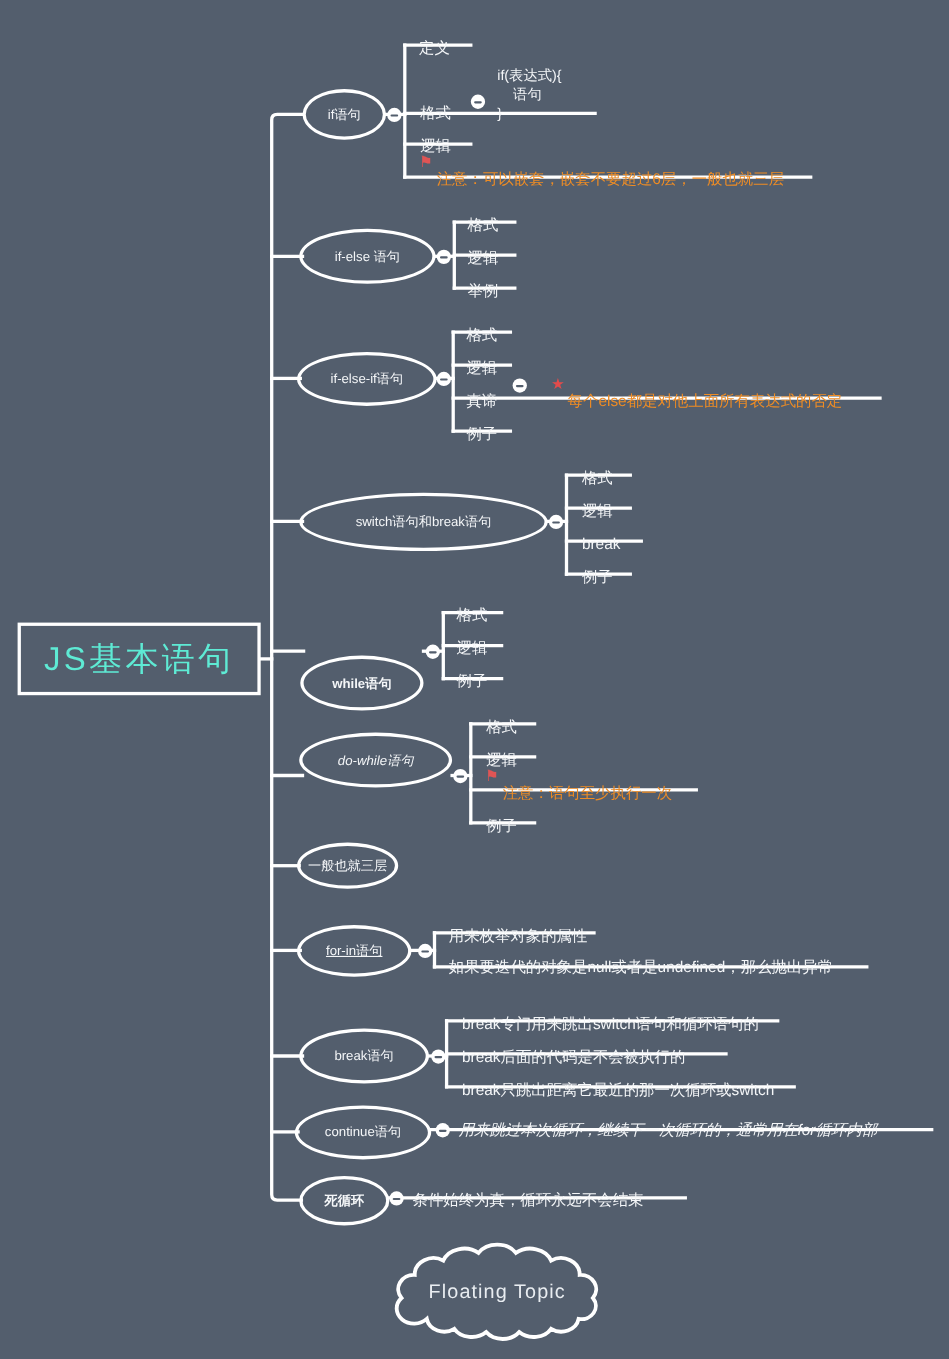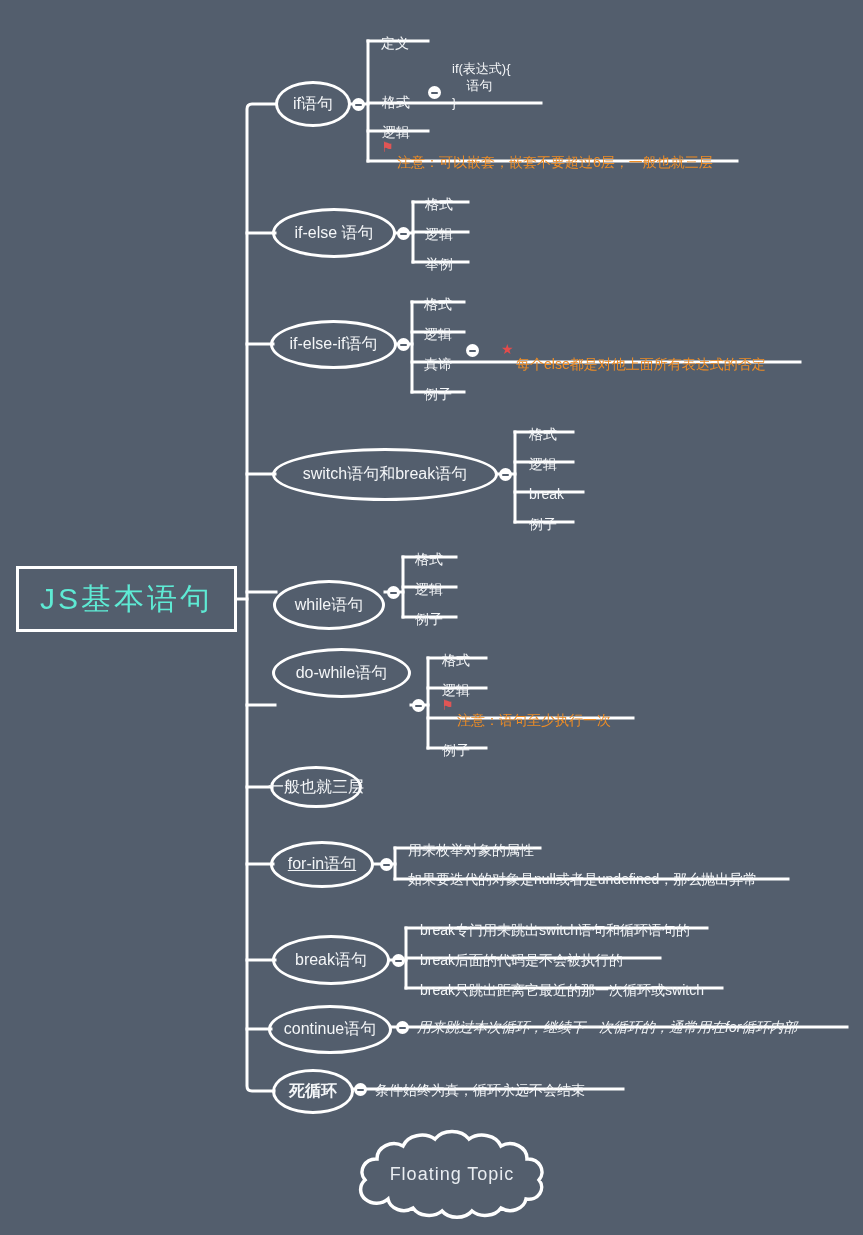--- a/index.html
+++ b/index.html
@@ -14,21 +14,21 @@
   svg.wires path{stroke:#ffffff;stroke-width:3;fill:none;stroke-linecap:square;}
   .root{
     position:absolute;left:16px;top:566px;width:221px;height:66px;
     border:3px solid #ffffff;box-sizing:border-box;
     display:flex;align-items:center;justify-content:center;
     color:#5eead4;font-size:30px;letter-spacing:3px;font-weight:400;
   }
   .ellipse{
     position:absolute;border:3px solid #ffffff;border-radius:50%;
     box-sizing:border-box;display:flex;align-items:center;justify-content:center;
-    color:#f4f6f8;font-size:16px;white-space:nowrap;
+    color:#f4f6f8;font-size:12px;white-space:nowrap;
   }
   .lbl{
     position:absolute;color:#f4f6f8;font-size:14px;line-height:17px;white-space:nowrap;margin-top:15px;
   }
   .lbl.orange{color:#ED8C25;}
   .lbl.code{white-space:pre;font-size:13px;line-height:17px;}
   .icon{position:absolute;font-size:14px;line-height:16px;}
   .icon.flag{color:#E05555;}
   .icon.star{color:#E34B4B;}
   .badge{
@@ -128,22 +128,22 @@
       <path d="M354 1089 H623"></path>
     </g>
   </svg>
 
   <div class="root">JS基本语句</div>
 
   <div class="ellipse" style="left:275px;top:81px;width:76px;height:46px;">if语句</div>
   <div class="ellipse" style="left:272px;top:208px;width:124px;height:50px;">if-else 语句</div>
   <div class="ellipse" style="left:270px;top:320px;width:127px;height:49px;">if-else-if语句</div>
   <div class="ellipse" style="left:272px;top:448px;width:226px;height:53px;">switch语句和break语句</div>
-  <div class="ellipse" style="left:273px;top:580px;width:112px;height:50px;">while语句</div>
-  <div class="ellipse" style="left:272px;top:648px;width:139px;height:50px;">do-while语句</div>
+  <div class="ellipse" style="left:273px;top:596px;width:112px;height:50px;font-weight:bold;">while语句</div>
+  <div class="ellipse" style="left:272px;top:666px;width:139px;height:50px;font-style:italic;">do-while语句</div>
   <div class="ellipse" style="left:270px;top:766px;width:92px;height:42px;">一般也就三层</div>
   <div class="ellipse" style="left:270px;top:841px;width:104px;height:47px;text-decoration:underline;">for-in语句</div>
   <div class="ellipse" style="left:272px;top:935px;width:118px;height:50px;">break语句</div>
   <div class="ellipse" style="left:268px;top:1005px;width:124px;height:49px;">continue语句</div>
   <div class="ellipse" style="left:272px;top:1069px;width:82px;height:45px;font-weight:bold;">死循环</div>
 
   <div class="badge" style="left:352px;top:98px;">
       <span class="minus"></span>
     </div>
   <div class="badge" style="left:428px;top:86px;">

